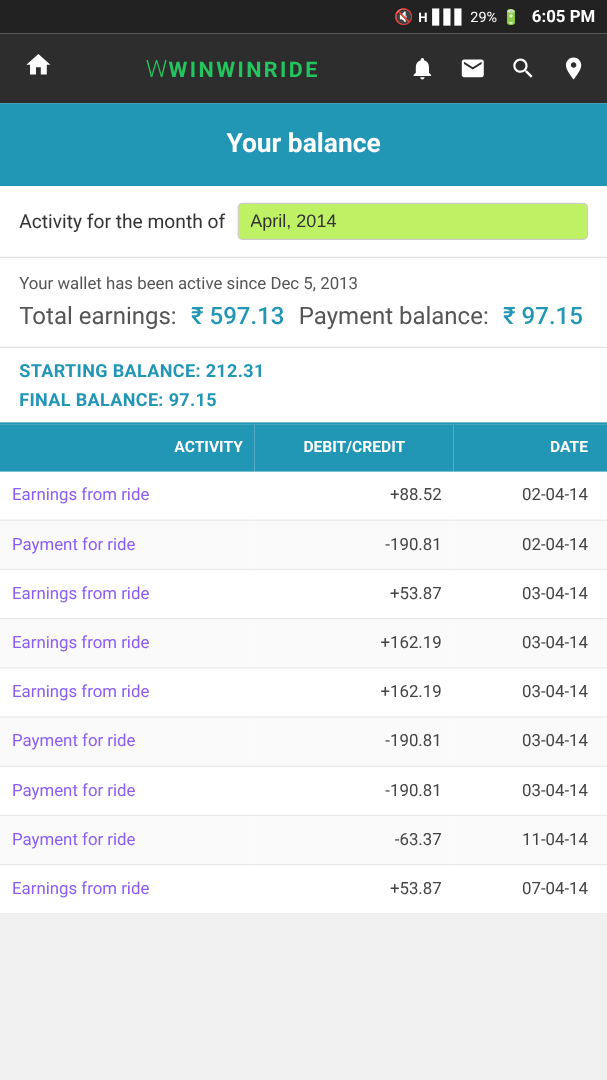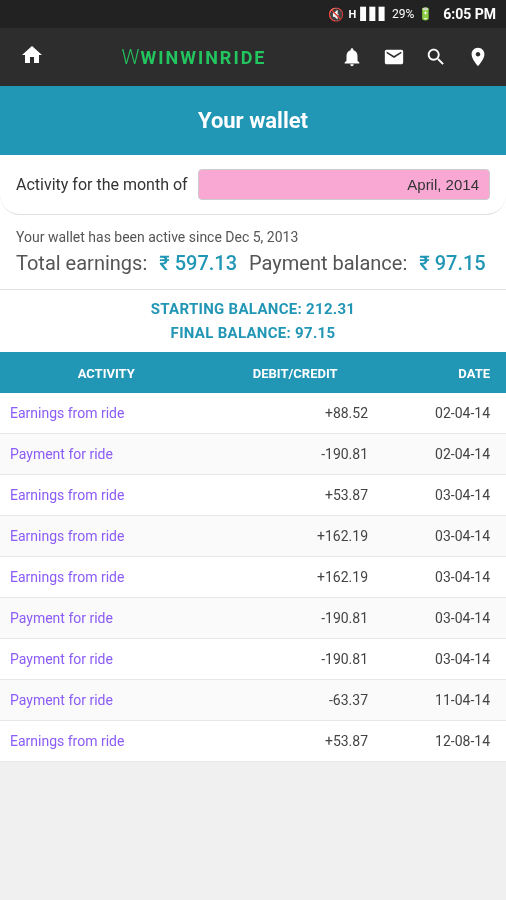--- a/index.html
+++ b/index.html
@@ -100,39 +100,37 @@
       margin: 0;
     }
 
     
     .month-row {
       display: flex;
       align-items: center;
       padding: 14px 16px;
       border-bottom: 1px solid #e0e0e0;
       gap: 10px;
-      border-radius: 20px;
     }
     .month-label {
       font-size: 16px;
       color: #333;
       font-weight: 400;
       white-space: nowrap;
     }
     .month-select-box {
       flex: 1;
       border: 1px solid #ccc;
       border-radius: 4px;
       padding: 6px 10px;
       font-size: 15px;
       color: #333;
-      background: #f9a8d4;
+      background: #bef264;
       cursor: pointer;
       appearance: none;
-      text-align: right;
       -webkit-appearance: none;
     }
 
     
     .wallet-info {
       padding: 14px 16px;
       border-bottom: 1px solid #e0e0e0;
     }
     .wallet-active-since {
       font-size: 14px;
@@ -149,21 +147,20 @@
     .wallet-amount {
       color: #2196b5;
       font-weight: 500;
       text-align: right;
     }
 
     
     .balance-section {
       padding: 10px 16px;
       border-bottom: 2px solid #2196b5;
-      text-align: center;
     }
     .balance-row {
       font-size: 15px;
       color: #2196b5;
       font-weight: bold;
       text-transform: uppercase;
       margin-bottom: 6px;
       letter-spacing: 0.3px;
     }
     .balance-row:last-child {
@@ -177,21 +174,21 @@
     }
     .table-header {
       background: #2196b5;
       color: #fff;
       text-transform: uppercase;
       font-size: 13px;
       font-weight: bold;
     }
     .table-header th {
       padding: 12px 10px;
-      text-align: center;
+      text-align: right;
     }
     .table-header th.col-debit {
       text-align: center;
     }
     .table-header th.col-date {
       text-align: right;
       padding-right: 16px;
     }
     .table-body tr {
       border-bottom: 1px solid #e8e8e8;
@@ -265,21 +262,21 @@
     </div>
     <div class="nav-icon-btn">
       <svg width="22" height="22" viewBox="0 0 24 24" fill="white">
         <path d="M12 2C8.13 2 5 5.13 5 9c0 5.25 7 13 7 13s7-7.75 7-13c0-3.87-3.13-7-7-7zm0 9.5c-1.38 0-2.5-1.12-2.5-2.5s1.12-2.5 2.5-2.5 2.5 1.12 2.5 2.5-1.12 2.5-2.5 2.5z"></path>
       </svg>
     </div>
   </div>
 </div>
 
 <div class="wallet-header">
-  <div class="wallet-title">Your wallet</div>
+  <div class="wallet-title">Your balance</div>
 </div>
 
 <div class="card-area">
 
   <div class="month-row">
     <span class="month-label">Activity for the month of</span>
     <select class="month-select-box">
       <option>April, 2014</option>
     </select>
   </div>
@@ -345,18 +342,18 @@
       <td class="col-date">03-04-14</td>
     </tr>
         <tr>
       <td class="col-activity">Payment for ride</td>
       <td class="col-debit">-63.37</td>
       <td class="col-date">11-04-14</td>
     </tr>
         <tr>
       <td class="col-activity">Earnings from ride</td>
       <td class="col-debit">+53.87</td>
-      <td class="col-date">12-08-14</td>
+      <td class="col-date">07-04-14</td>
     </tr>
       </tbody>
   </table>
 
 </div>
 
 </body></html>

